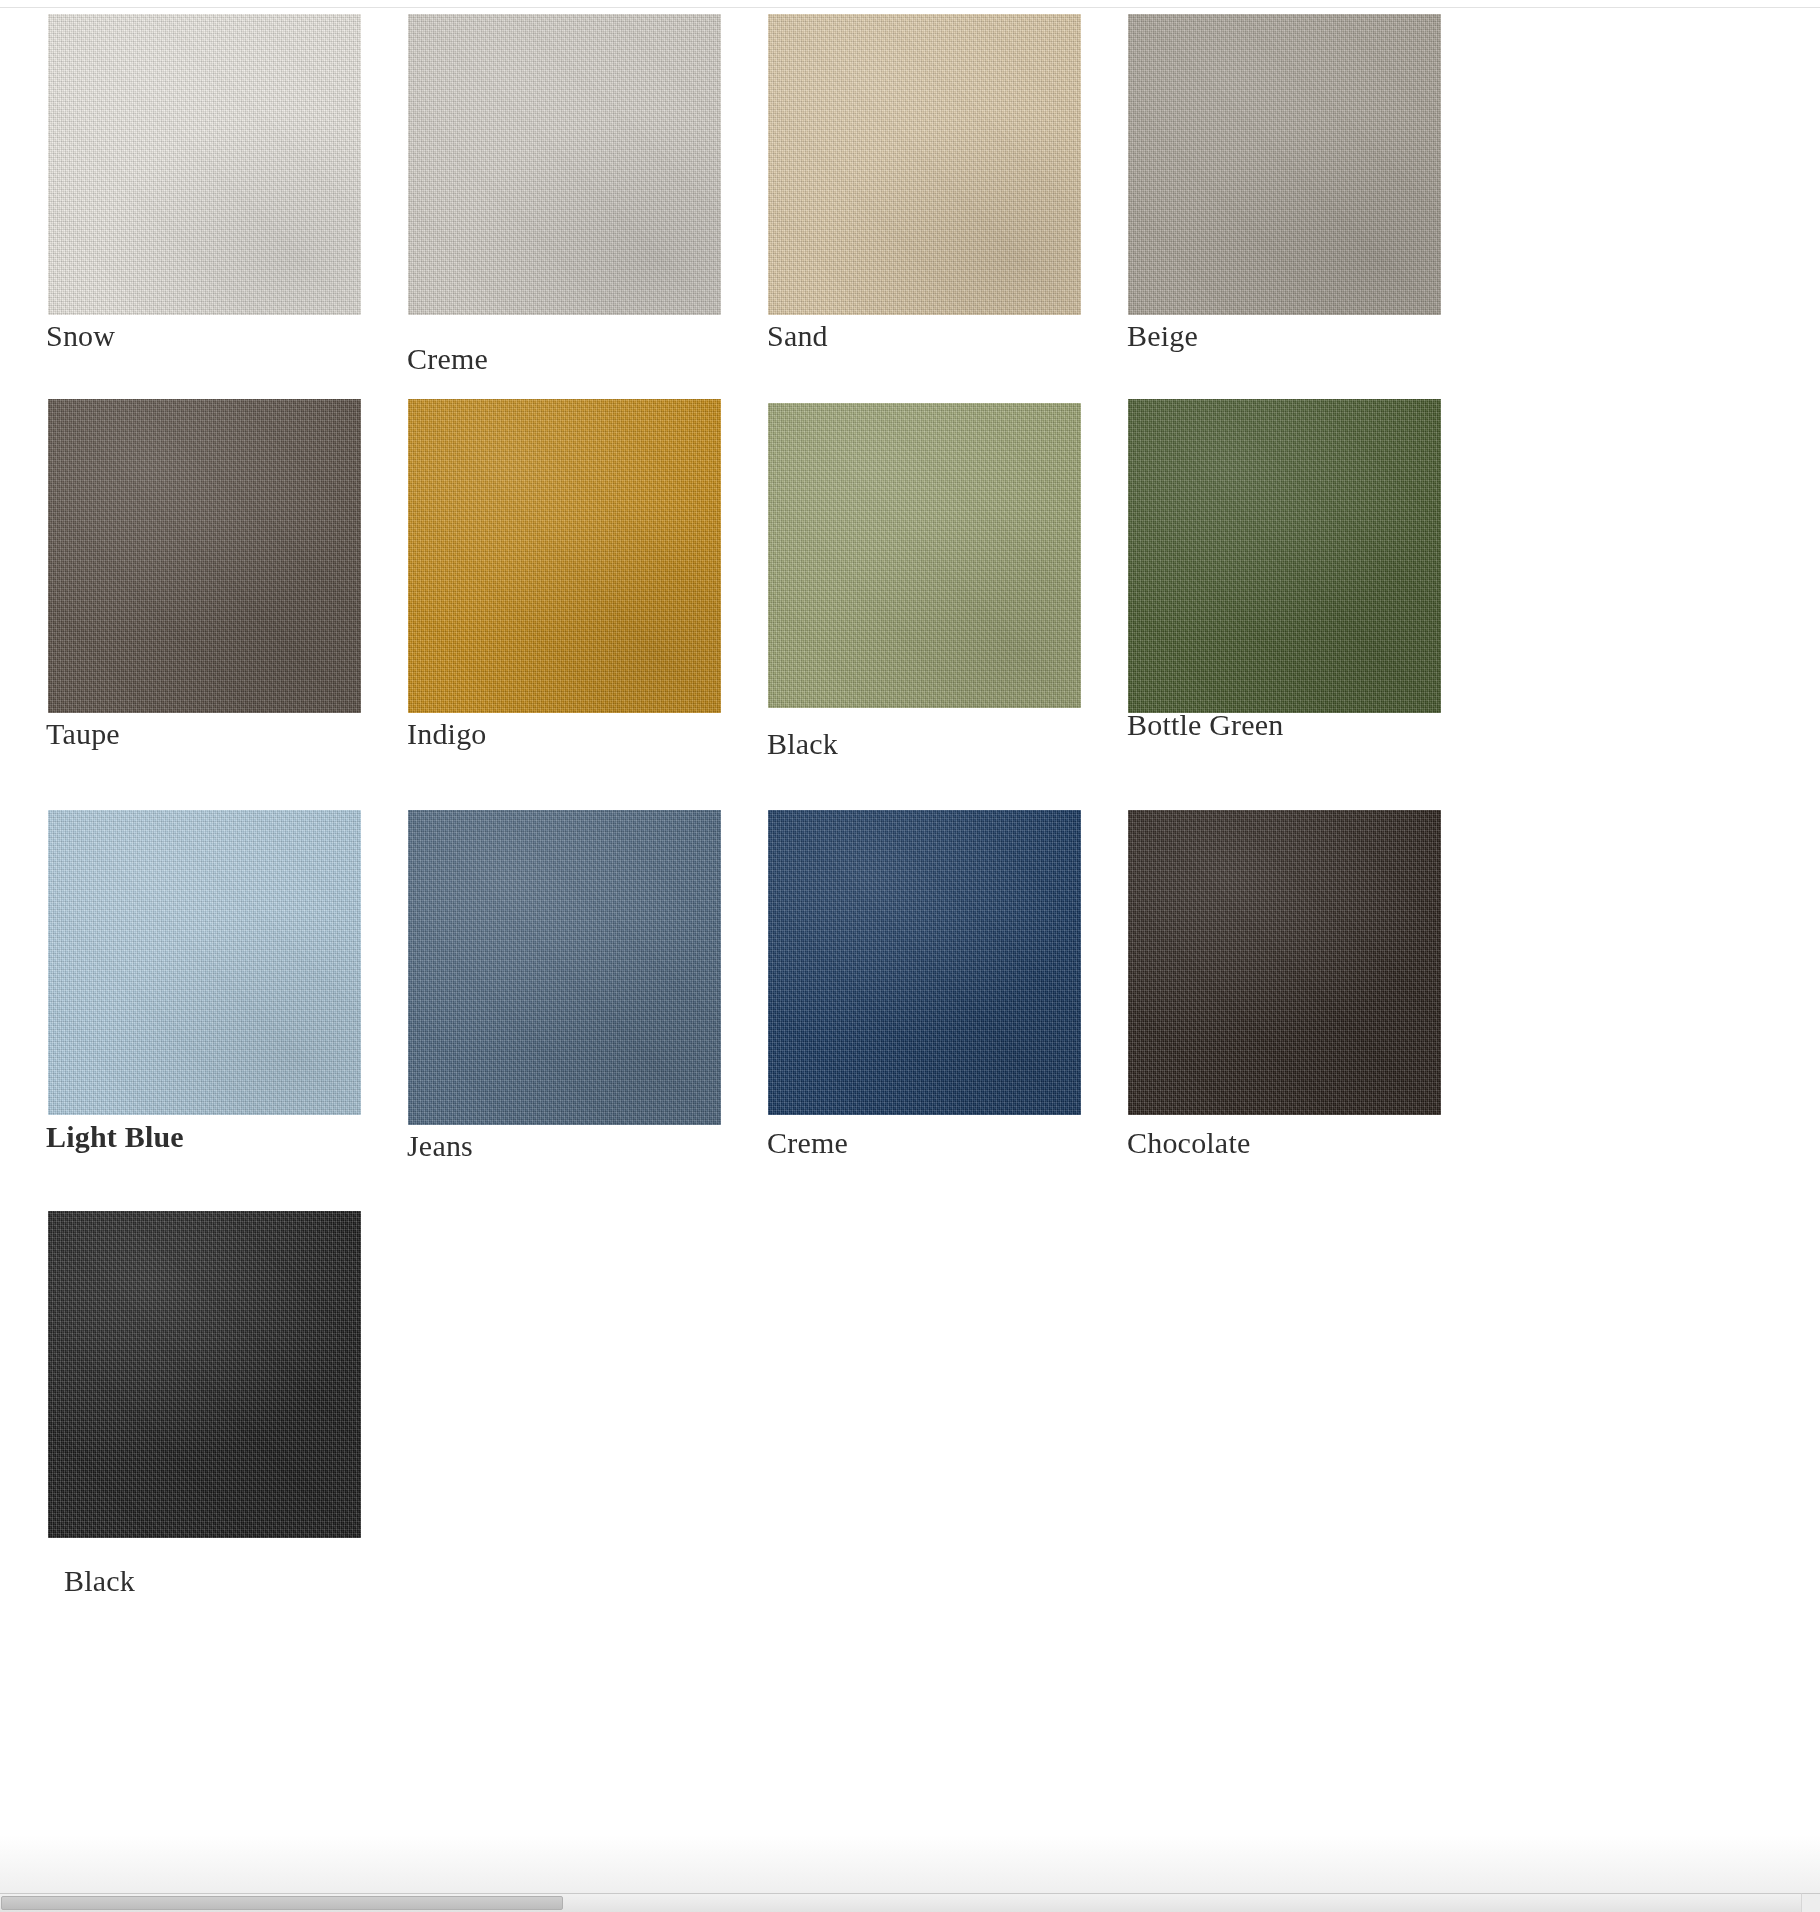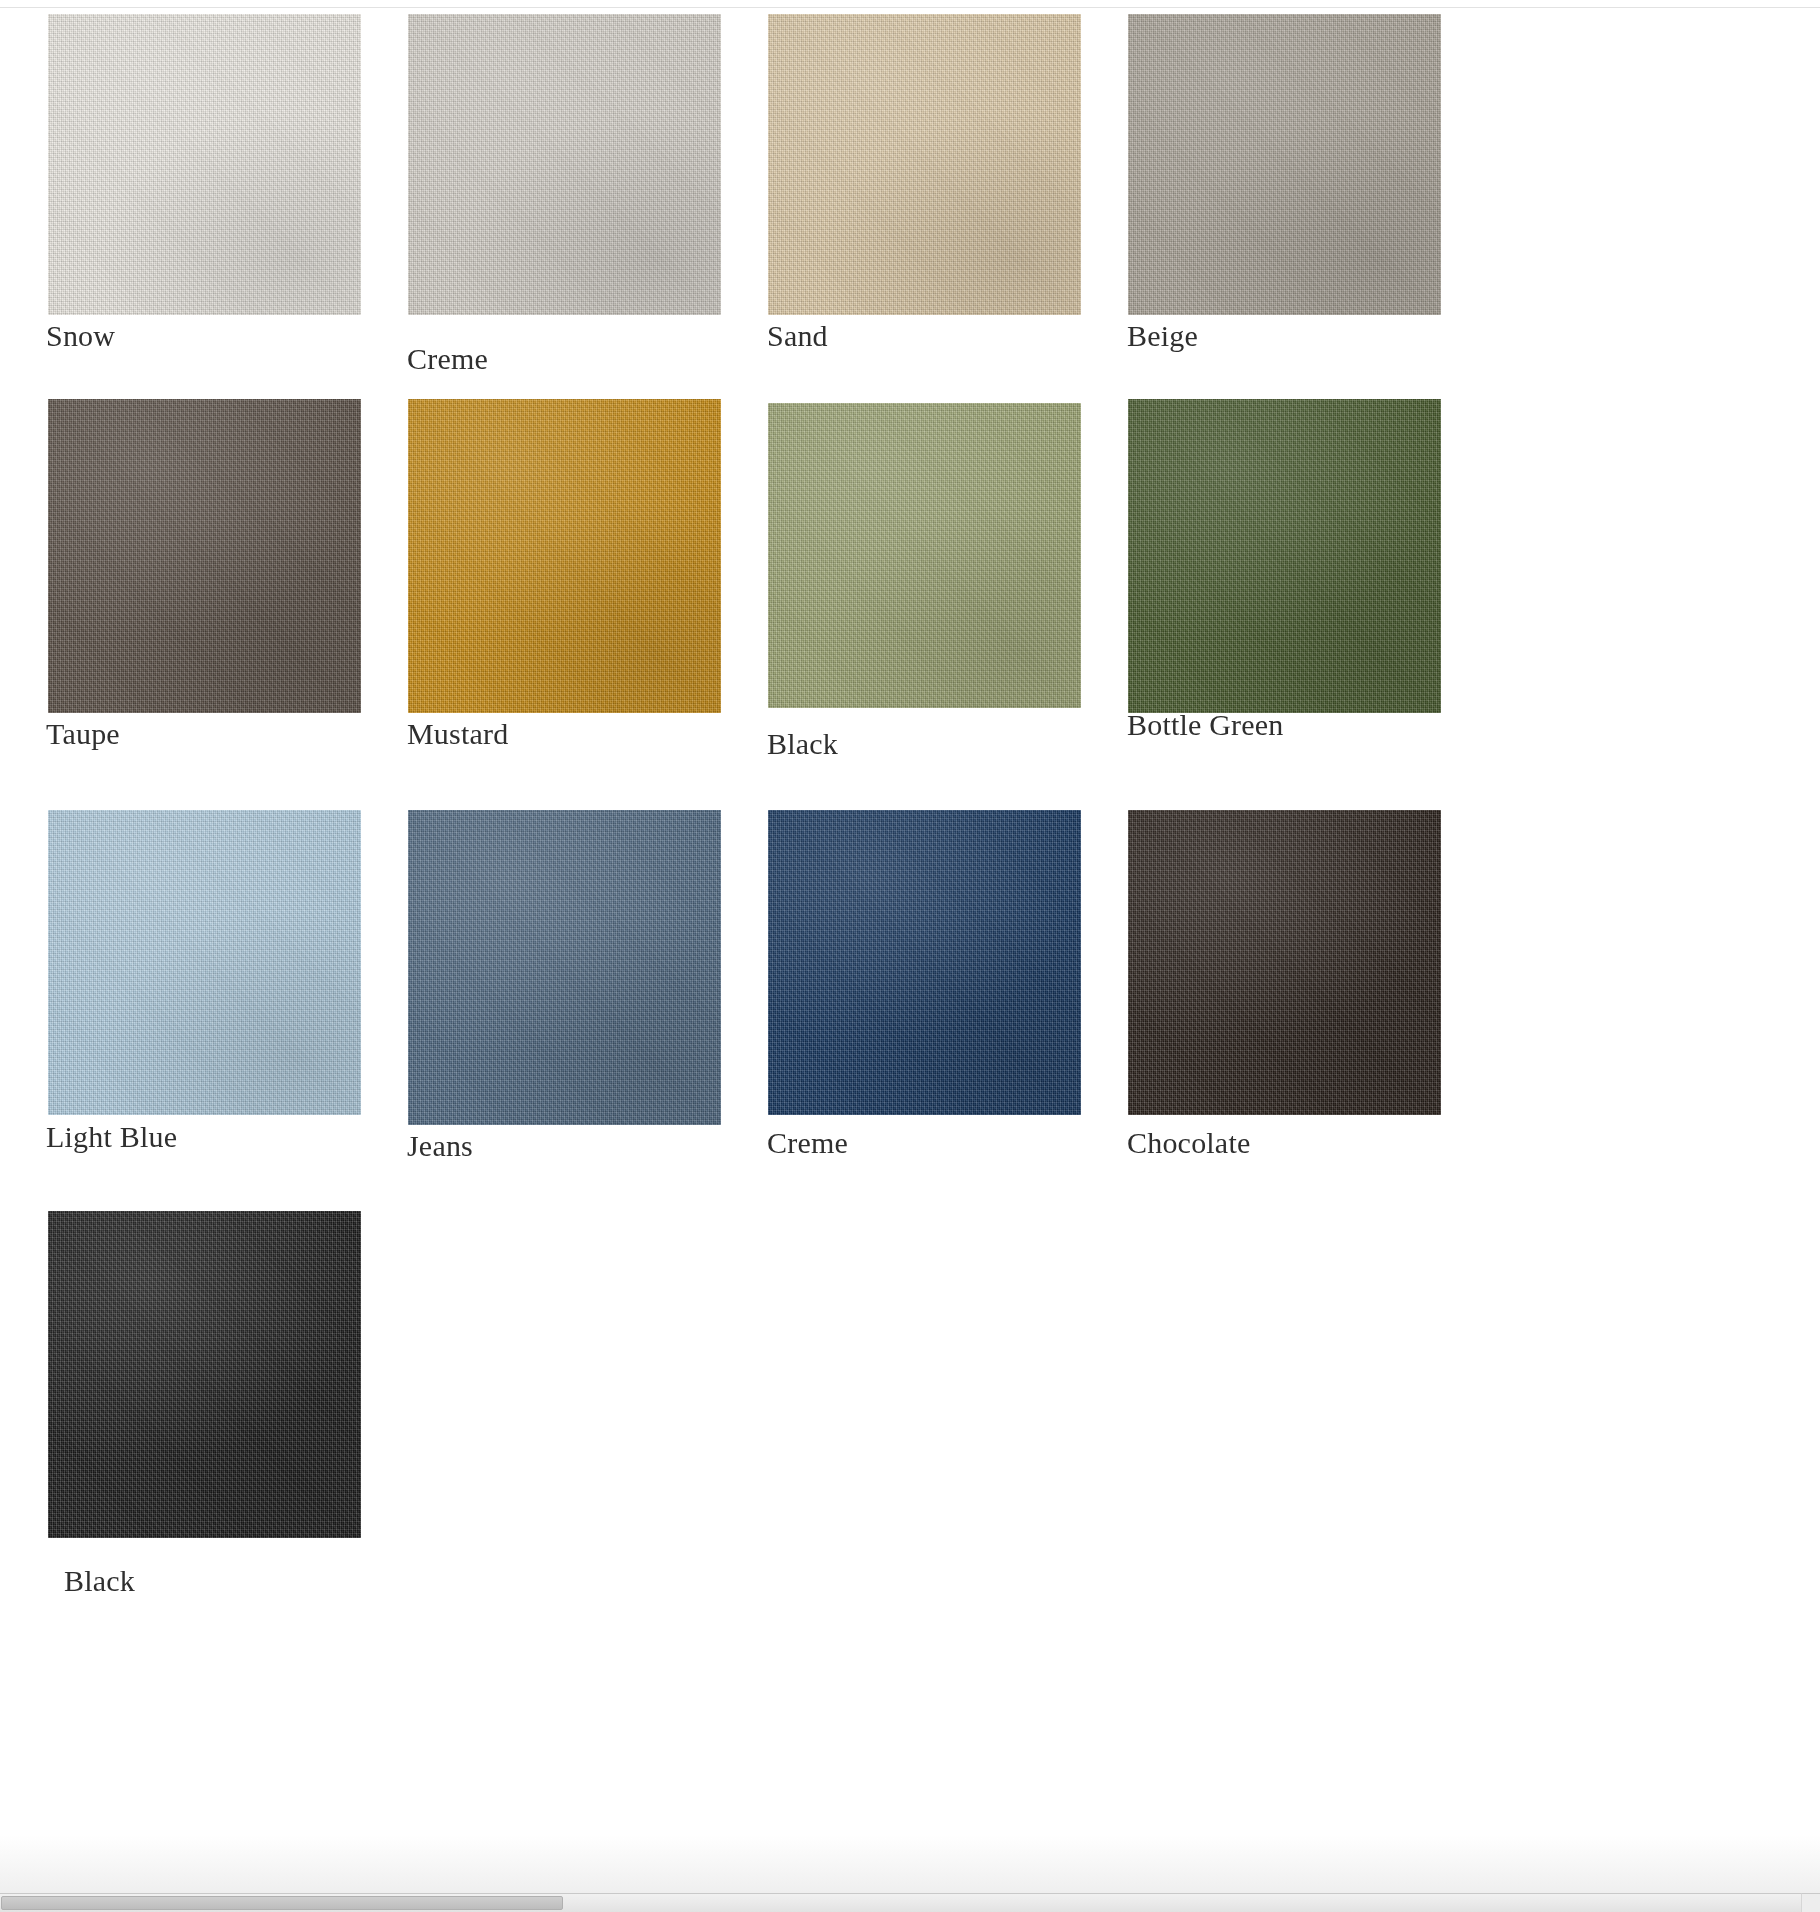--- a/index.html
+++ b/index.html
@@ -192,42 +192,42 @@
           <div class="shade"></div>
         </div>
       </div>
       <div class="swatch-label" style="left: 46px; top: 719px; text-align: right;">Taupe</div>
       <div class="swatch-cell" style="left: 408px; top: 399px; width: 313px; height: 314px;">
         <div class="swatch-tile" style="background: rgb(198, 139, 21);">
           <div class="weave"></div>
           <div class="shade"></div>
         </div>
       </div>
-      <div class="swatch-label" style="left: 407px; top: 719px;">Mustard</div>
+      <div class="swatch-label" style="left: 407px; top: 719px;">Indigo</div>
       <div class="swatch-cell" style="left: 768px; top: 403px; width: 313px; height: 305px;">
         <div class="swatch-tile" style="background: rgb(155, 163, 114);">
           <div class="weave"></div>
           <div class="shade"></div>
         </div>
       </div>
       <div class="swatch-label" style="left: 767px; top: 729px;">Black</div>
       <div class="swatch-cell" style="left: 1128px; top: 399px; width: 313px; height: 314px;">
         <div class="swatch-tile" style="background: rgb(71, 89, 44);">
           <div class="weave"></div>
           <div class="shade"></div>
         </div>
       </div>
       <div class="swatch-label" style="left: 1127px; top: 710px; font-family: Liberation Serif, serif;">Bottle Green</div>
       <div class="swatch-cell" style="left: 48px; top: 810px; width: 313px; height: 305px;">
         <div class="swatch-tile" style="background: rgb(175, 203, 221);">
           <div class="weave"></div>
           <div class="shade"></div>
         </div>
       </div>
-      <div class="swatch-label" style="left: 46px; top: 1122px;">Light Blue</div>
+      <div class="swatch-label" style="left: 46px; top: 1122px; font-weight: bold;">Light Blue</div>
       <div class="swatch-cell" style="left: 408px; top: 810px; width: 313px; height: 315px;">
         <div class="swatch-tile" style="background: rgb(78, 103, 128);">
           <div class="weave"></div>
           <div class="shade"></div>
         </div>
       </div>
       <div class="swatch-label" style="left: 407px; top: 1131px;">Jeans</div>
       <div class="swatch-cell" style="left: 768px; top: 810px; width: 313px; height: 305px;">
         <div class="swatch-tile" style="background: rgb(22, 54, 94);">
           <div class="weave"></div>

